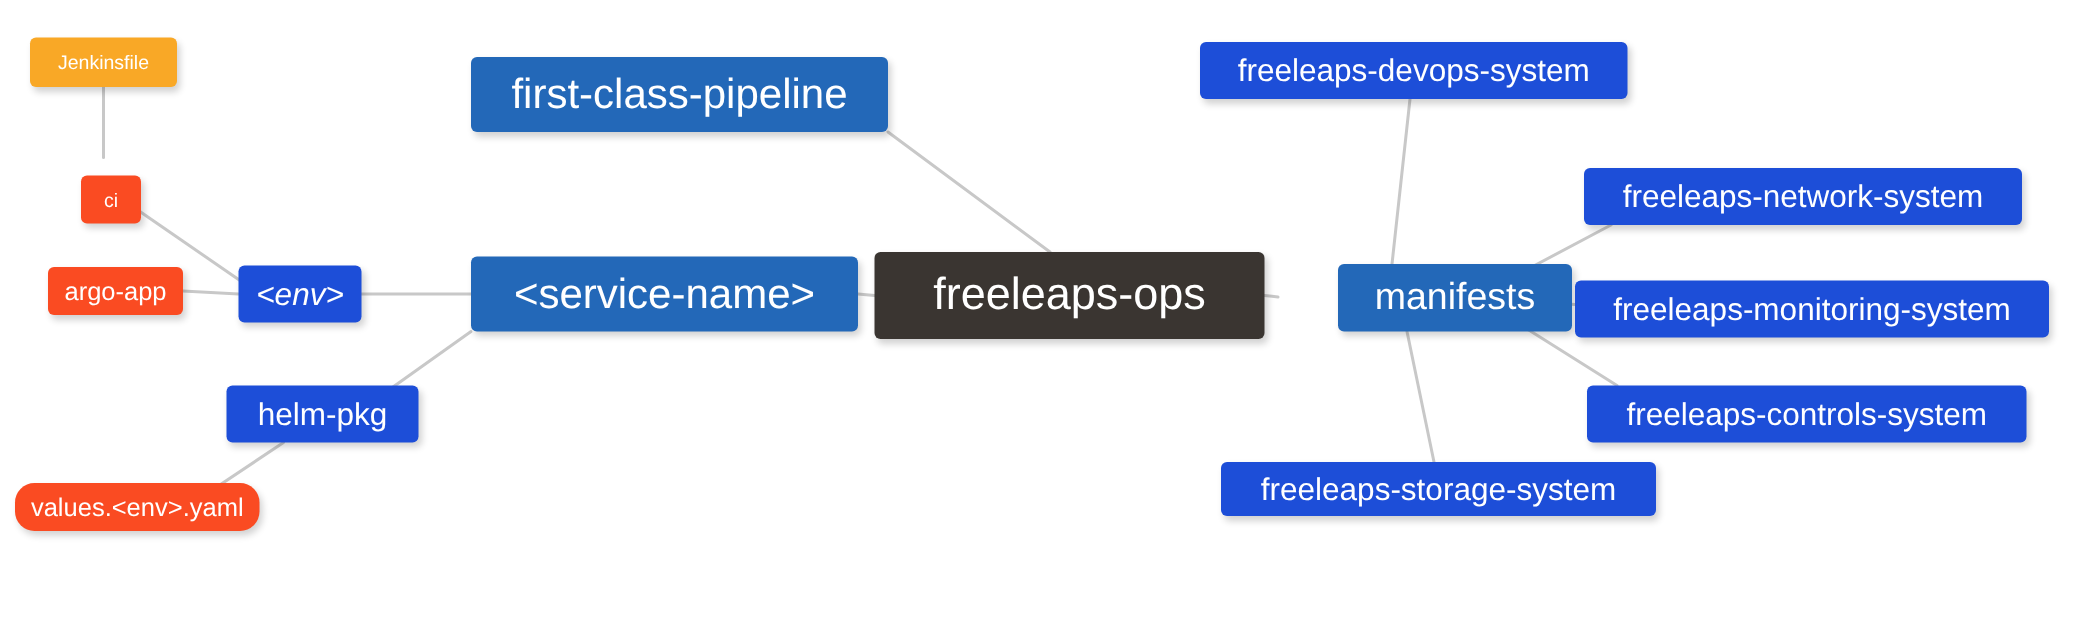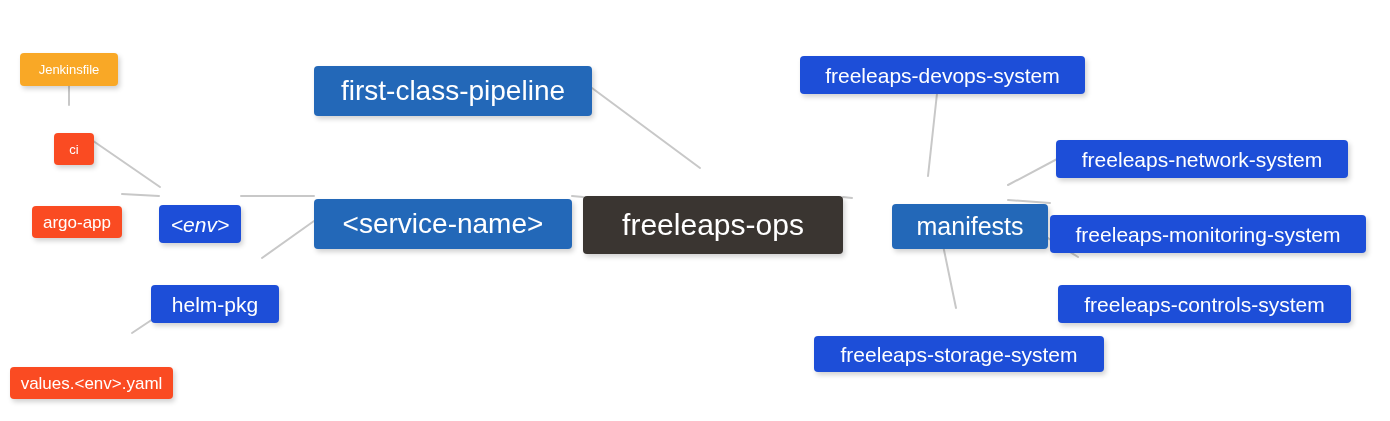--- a/index.html
+++ b/index.html
@@ -32,21 +32,20 @@
     display: flex;
     align-items: center;
     justify-content: center;
     color: #ffffff;
     border-radius: 4px;
     white-space: nowrap;
     box-shadow: 2px 3px 5px rgba(0,0,0,0.18);
     letter-spacing: 0px;
     line-height: 1;
     padding: 0 20px;
-    margin-top: 28px;
   }
   .node.root {
     background: #3A3531;
     font-size: 30px;
   }
   .node.blue   { background: #2368B8; }
   .node.green  { background: #1d4ed8; }
   .node.red    { background: #FA4B22; }
   .node.orange { background: #F9A826; }
 
@@ -71,25 +70,25 @@
       <line x1="572" y1="196" x2="583" y2="197" stroke="#C8C8C8" stroke-width="2" stroke-linecap="round"></line>
       <line x1="843" y1="197" x2="852" y2="198" stroke="#C8C8C8" stroke-width="2" stroke-linecap="round"></line>
       <line x1="940" y1="66" x2="928" y2="176" stroke="#C8C8C8" stroke-width="2" stroke-linecap="round"></line>
       <line x1="1008" y1="185" x2="1074" y2="150" stroke="#C8C8C8" stroke-width="2" stroke-linecap="round"></line>
       <line x1="1008" y1="200" x2="1050" y2="203" stroke="#C8C8C8" stroke-width="2" stroke-linecap="round"></line>
       <line x1="1008" y1="213" x2="1078" y2="257" stroke="#C8C8C8" stroke-width="2" stroke-linecap="round"></line>
       <line x1="938" y1="221" x2="956" y2="308" stroke="#C8C8C8" stroke-width="2" stroke-linecap="round"></line>
     </svg>
   <div id="nodes">
       <div class="node orange size-xs" style="left: 20px; top: 25px; width: 98px; height: 33px;">Jenkinsfile</div>
-      <div class="node red size-xs" style="left: 54px; top: 105px; width: 32px; height: 32px;">ci</div>
+      <div class="node red size-xs" style="left: 54px; top: 117px; width: 32px; height: 32px;">ci</div>
       <div class="node red size-sm" style="left: 32px; top: 178px; width: 90px; height: 32px;">argo-app</div>
       <div class="node green size-md" style="left: 159px; top: 177px; width: 82px; height: 38px; font-style: italic;">&lt;env&gt;</div>
       <div class="node green size-md" style="left: 151px; top: 257px; width: 128px; height: 38px;">helm-pkg</div>
-      <div class="node red size-sm" style="left: 10px; top: 339px; width: 163px; height: 32px;">values.&lt;env&gt;.yaml</div>
+      <div class="node red size-sm" style="left: 10px; top: 322px; width: 163px; height: 32px; border-radius: 13px;">values.&lt;env&gt;.yaml</div>
       <div class="node blue size-xl" style="left: 314px; top: 38px; width: 278px; height: 50px;">first-class-pipeline</div>
       <div class="node blue size-xl" style="left: 314px; top: 171px; width: 258px; height: 50px;">&lt;service-name&gt;</div>
       <div class="node root size-xl" style="left: 583px; top: 168px; width: 260px; height: 58px;">freeleaps-ops</div>
       <div class="node blue size-lg" style="left: 892px; top: 176px; width: 156px; height: 45px;">manifests</div>
       <div class="node green size-md" style="left: 800px; top: 28px; width: 285px; height: 38px;">freeleaps-devops-system</div>
       <div class="node green size-md" style="left: 1056px; top: 112px; width: 292px; height: 38px;">freeleaps-network-system</div>
       <div class="node green size-md" style="left: 1050px; top: 187px; width: 316px; height: 38px;">freeleaps-monitoring-system</div>
       <div class="node green size-md" style="left: 1058px; top: 257px; width: 293px; height: 38px;">freeleaps-controls-system</div>
       <div class="node green size-md" style="left: 814px; top: 308px; width: 290px; height: 36px;">freeleaps-storage-system</div>
     </div>

